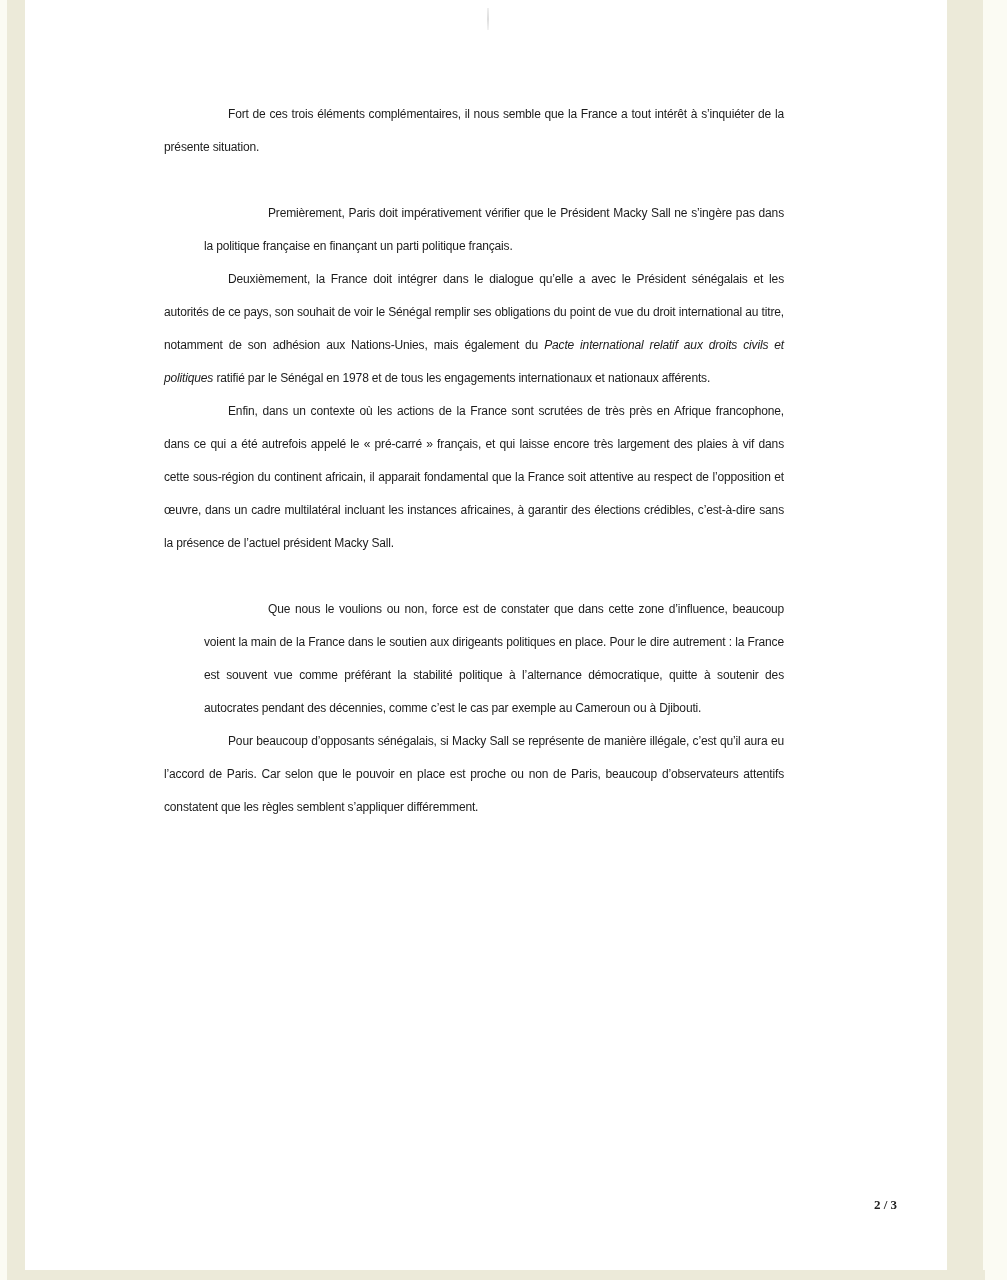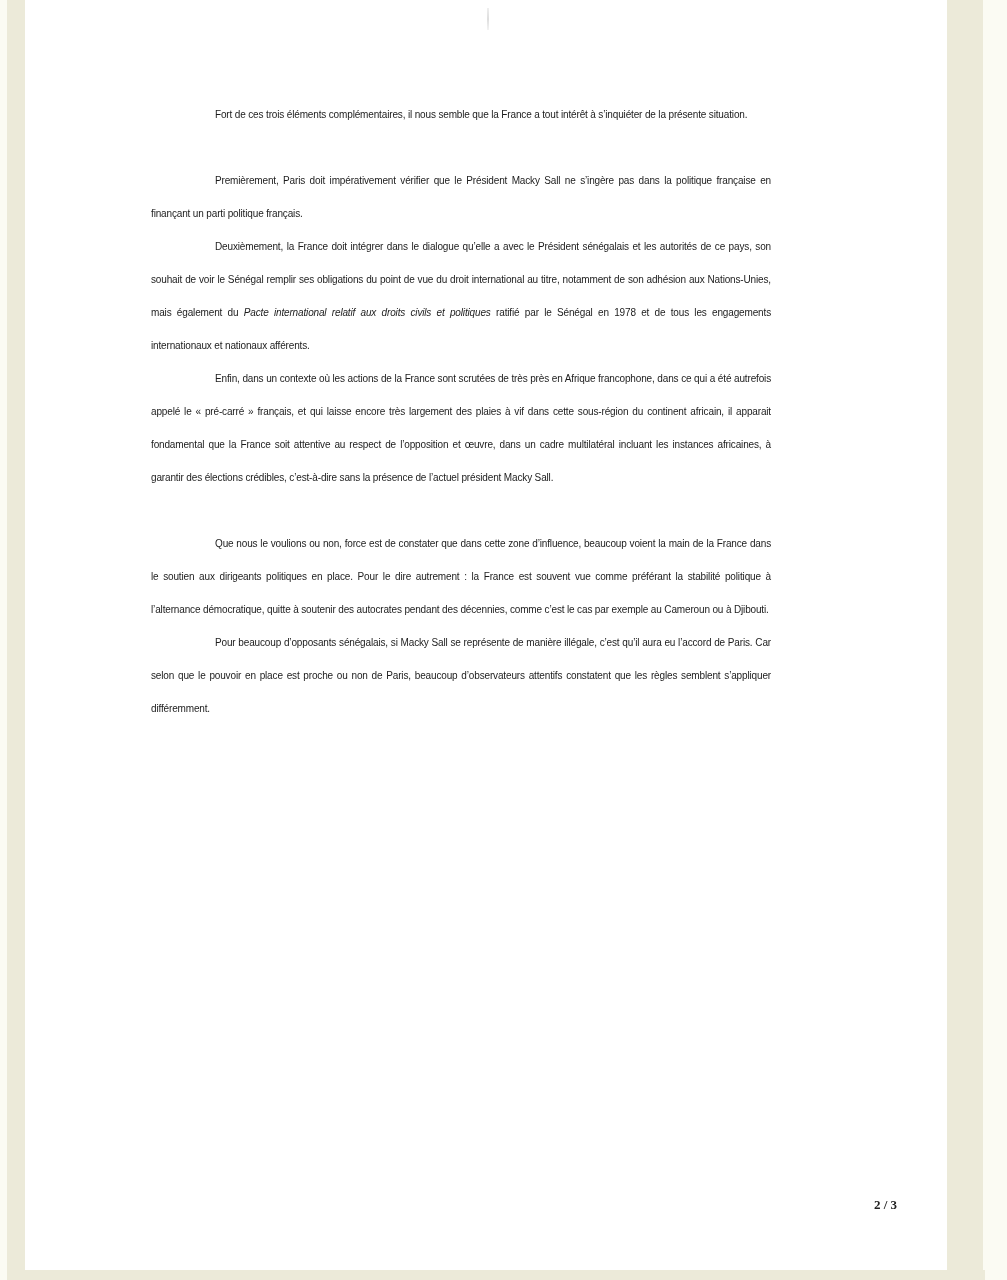--- a/index.html
+++ b/index.html
@@ -26,27 +26,27 @@
   .page {
     position: absolute; left: 25px; top: 0; width: 922px; height: 1270px;
     background: #ffffff;
   }
   .scan-mark {
     position: absolute; left: 462px; top: 8px; width: 2px; height: 22px;
     background: linear-gradient(#e8e8e8, #cfcfcf, #eeeeee);
     opacity: 0.7;
   }
   .body-text {
-    position: absolute; left: 151px; top: 98px; width: 620px;
+    position: absolute; left: 164px; top: 98px; width: 620px;
     font-family: "Liberation Sans", sans-serif;
-    font-size: 10px; line-height: 33px; color: #1c1c1c;
+    font-size: 12px; line-height: 33px; color: #1c1c1c;
     letter-spacing: -0.15px;
   }
   .para { margin: 0; text-align: justify; text-indent: 64px; }
-  .para.gap-before { margin-top: 33px; }
+  .para.gap-before { margin-top: 33px; margin-left: 40px; }
   .para em { font-style: italic; }
   .page-number {
     position: absolute; left: 829px; top: 1197px;
     font-family: "Liberation Serif", serif; font-weight: bold;
     font-size: 13px; color: #222; margin-left: 45px;
   }
 </style>
 </head>
 <body>
 

